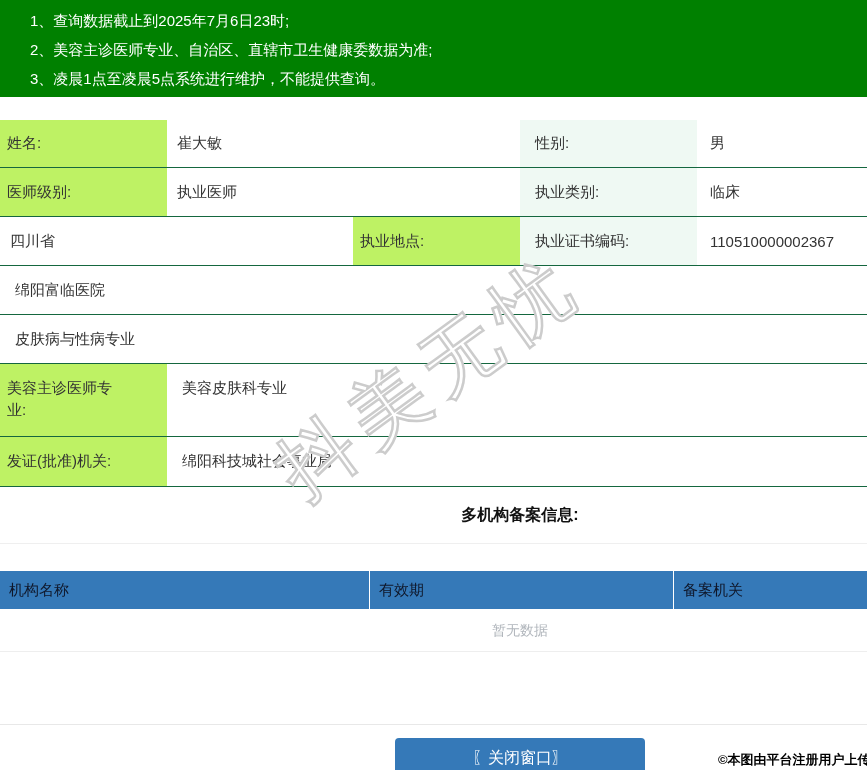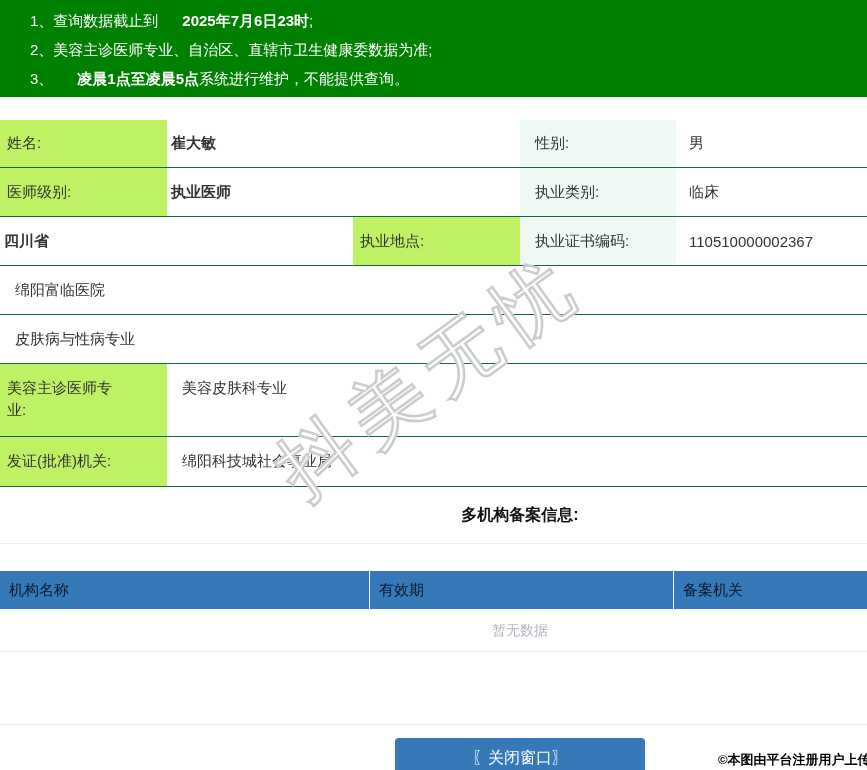--- a/index.html
+++ b/index.html
@@ -3,30 +3,30 @@
 <meta charset="utf-8">
 <style>
   * { margin:0; padding:0; box-sizing:border-box; }
   html,body { width:867px; height:770px; overflow:hidden; background:#fff;
               font-family:"Liberation Sans","DejaVu Sans",sans-serif; }
   .page { position:relative; width:1040px; }
 
   
   .banner { background:#008000; height:97px; padding:6px 0 0 30px; }
   .notice-line { color:#fff; font-size:15px; line-height:29px; white-space:nowrap; }
-  .notice-line b { font-weight:700;padding-left:24px; }
+  .notice-line b { font-weight:400; }
 
   
   .dtable { width:100%; }
   .drow { display:flex; align-items:stretch; border-bottom:1px solid #15673f; min-height:49px; }
   .drow.first { min-height:48px; }
   .drow .cell { display:flex; align-items:center; font-size:15px; color:#333; }
   .dlabel  { width:167px; background:#bef264; padding:6px 47px 6px 7px; }
-  .dvalue1 { width:353px; padding-left:4px;font-weight:bold; }
-  .dlabel2 { width:156px; background:#eff9f3; padding:6px 10px 6px 15px; }
+  .dvalue1 { width:353px; padding-left:10px; }
+  .dlabel2 { width:177px; background:#eff9f3; padding:6px 10px 6px 15px; }
   .dvalue2 { flex:1; padding-left:13px; }
   .dvalue-full { flex:1; padding-left:15px; }
   .drow.tall { min-height:73px; }
   .drow.tall .cell { align-items:flex-start; padding-top:13px; line-height:22px; }
 
   
   .backup-title { text-align:center; font-size:16px; font-weight:700; color:#111;
                   padding:18px 0 17px 0; }
   .thin-divider { border-top:1px solid #efefef; }
   .btable-header { margin-top:27px; display:flex; height:38px; background:#3579b8; }

